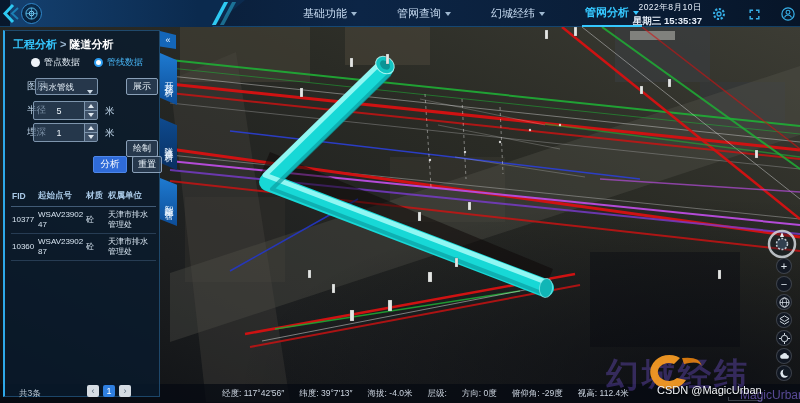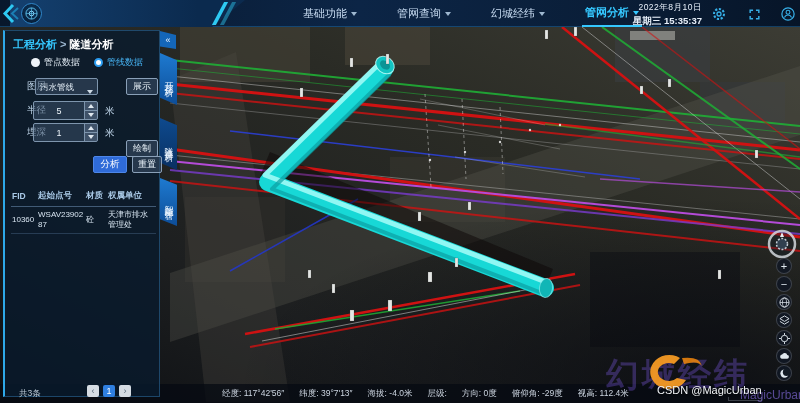--- a/index.html
+++ b/index.html
@@ -415,20 +415,26 @@
       <thead>
         <tr>
           <th style="width:26px">FID</th>
           <th style="width:48px">起始点号</th>
           <th style="width:22px">材质</th>
           <th>权属单位</th>
         </tr>
       </thead>
       <tbody>
         <tr>
+          <td>10377</td>
+          <td>WSAV23902 47</td>
+          <td>砼</td>
+          <td>天津市排水管理处</td>
+        </tr>
+        <tr>
           <td>10360</td>
           <td>WSAV23902 87</td>
           <td>砼</td>
           <td>天津市排水管理处</td>
         </tr>
       </tbody>
     </table>
 
     <div class="pg-total">共3条</div>
     <div class="pager">

